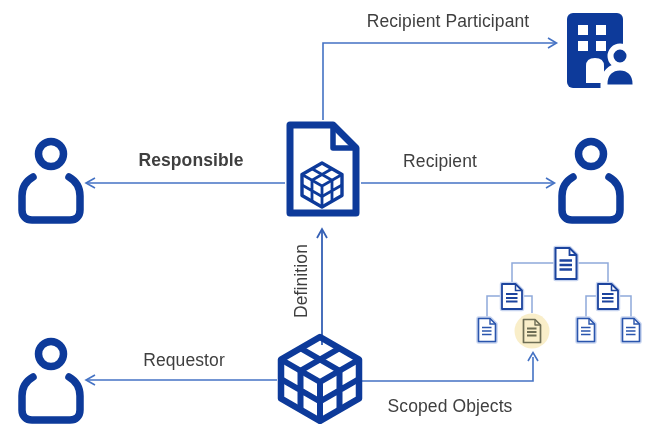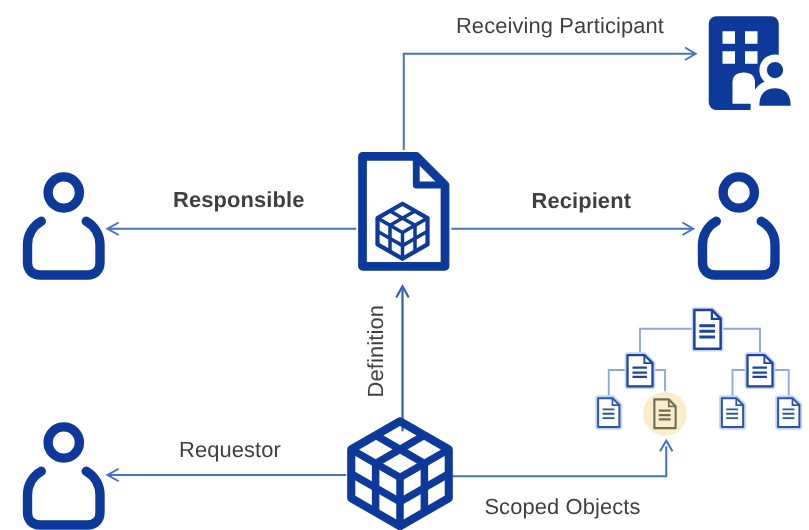--- a/index.html
+++ b/index.html
@@ -169,24 +169,24 @@
       </g>
       <g>
         <path class="glow" d="M 634,318.5 H 622.5 V 341.5 H 639.5 V 324 Z"></path>
         <path class="leaf-dark" stroke-width="1.6" d="M 634,318.5 H 622.5 V 341.5 H 639.5 V 324 Z"></path>
         <path class="leaf-lines" stroke-width="1.4" d="M 634,318.5 V 324 H 639.5"></path>
         <path class="leaf-lines" stroke-width="1.5" d="M 626,327.5 H 635.5 M 626,331 H 635.5 M 626,334.5 H 635.5"></path>
       </g>
     </g>
   </svg>
 
-  <div class="label" style="left:448px;top:21px;">Receiving Participant</div>
+  <div class="label" style="left:448px;top:21px;">Recipient Participant</div>
 
   <div class="label" style="left:191px;top:160px;font-weight:bold;">Responsible</div>
 
-  <div class="label" style="left:465px;top:161px;font-weight:bold;">Recipient</div>
+  <div class="label" style="left:440px;top:161px;">Recipient</div>
 
   <div class="label vertical" style="left:301px;top:281px;">Definition</div>
 
   <div class="label" style="left:450px;top:406px;">Scoped Objects</div>
 
   <div class="label" style="left:184px;top:360px;">Requestor</div>
 </div>
 
 </body></html>

